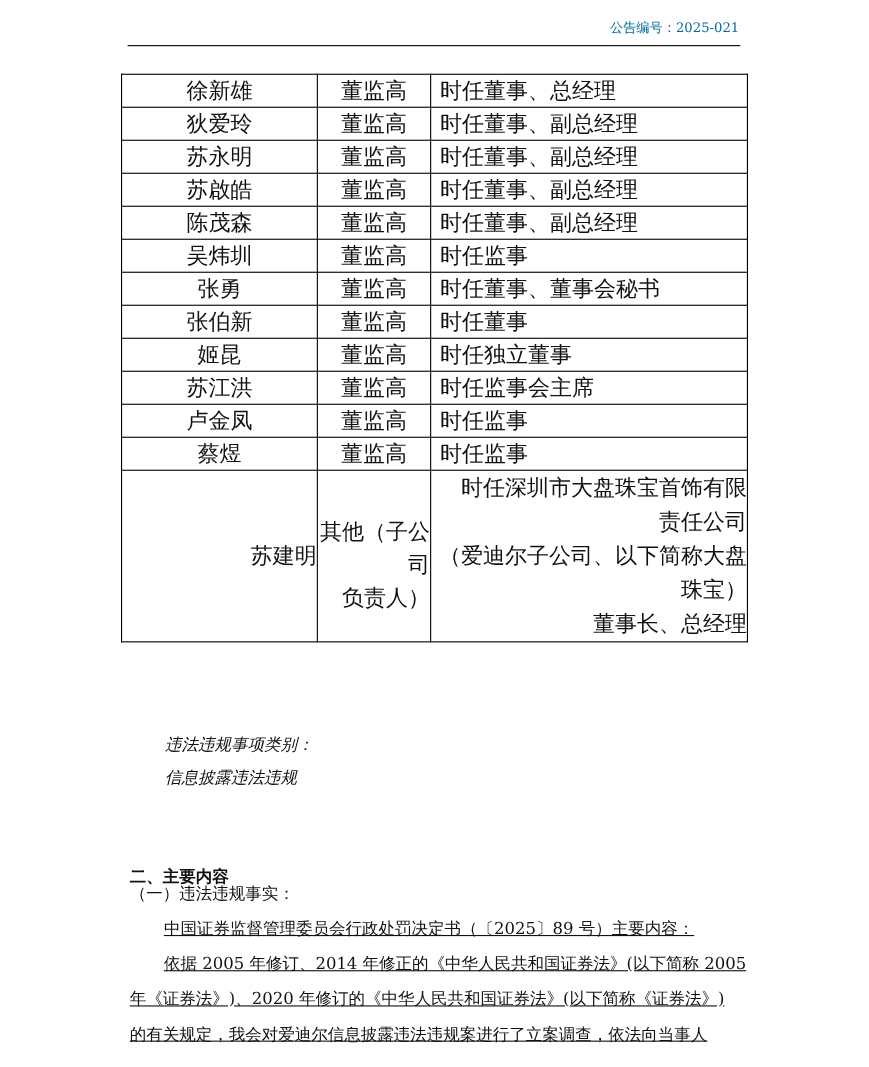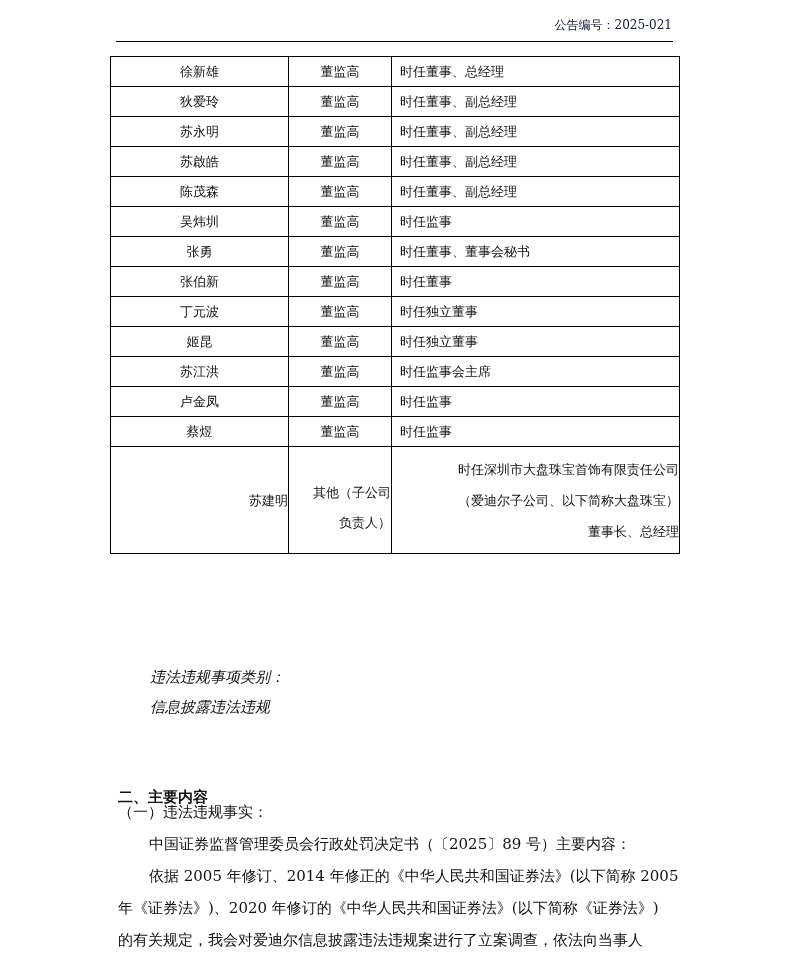--- a/index.html
+++ b/index.html
@@ -1,31 +1,31 @@
 <!DOCTYPE html>
 <html><head>
 <meta charset="utf-8">
 <style>
   html, body { margin: 0; padding: 0; background: #ffffff; }
   body { width: 790px; height: 970px; position: relative; overflow: hidden;
          font-family: "DejaVu Serif", "Liberation Serif", serif; color: #111; }
-  .header-no { position: absolute; top: 17px; right: 118px; font-size: 12px; color: #0f172a; }
+  .header-no { position: absolute; top: 17px; right: 118px; font-size: 12px; color: #0369a1; }
   .header-rule { position: absolute; top: 41px; left: 116px; width: 557px; height: 0; border-top: 1.5px solid #000; }
-  table.persons { position: absolute; top: 56px; left: 110px; width: 570px; border-collapse: collapse; font-size: 13px; }
+  table.persons { position: absolute; top: 67px; left: 110px; width: 570px; border-collapse: collapse; font-size: 20px; }
   table.persons td { border: 1.5px solid #000; height: 29px; padding: 0; line-height: 29px; }
   td.c-name { width: 177px; text-align: center; }
   td.c-role { width: 102px; text-align: center; }
   td.c-pos { padding-left: 8px !important; text-align: left; }
   tr.tall td { height: 91px; line-height: 31px; text-align: right; }
   tr.tall td.c-role { line-height: 29px; padding-top: 15px; margin-top: 43px; }
   .para { position: absolute; font-size: 15px; line-height: 32px; white-space: nowrap; }
   .p-indent { left: 150px; font-style: italic; }
   .h2 { position: absolute; left: 118px; font-size: 15px; font-weight: bold; font-family: "DejaVu Sans", "Liberation Sans", sans-serif; }
   .body-block { position: absolute; left: 118px; width: 556px; font-size: 15px; line-height: 32px; text-align: justify; }
-  .body-block .line { display: block; white-space: nowrap; }
+  .body-block .line { display: block; white-space: nowrap; text-decoration: underline; }
   .ind { padding-left: 31px; }
 </style>
 </head>
 <body>
 
 <div class="header-no">公告编号：2025-021</div>
 <div class="header-rule"></div>
 
 <table class="persons">
   <tbody id="tbody">
@@ -63,25 +63,20 @@
         <td class="c-name">张勇</td>
         <td class="c-role">董监高</td>
         <td class="c-pos">时任董事、董事会秘书</td>
       </tr>
     <tr>
         <td class="c-name">张伯新</td>
         <td class="c-role">董监高</td>
         <td class="c-pos">时任董事</td>
       </tr>
     <tr>
-        <td class="c-name">丁元波</td>
-        <td class="c-role">董监高</td>
-        <td class="c-pos">时任独立董事</td>
-      </tr>
-    <tr>
         <td class="c-name">姬昆</td>
         <td class="c-role">董监高</td>
         <td class="c-pos">时任独立董事</td>
       </tr>
     <tr>
         <td class="c-name">苏江洪</td>
         <td class="c-role">董监高</td>
         <td class="c-pos">时任监事会主席</td>
       </tr>
     <tr>

